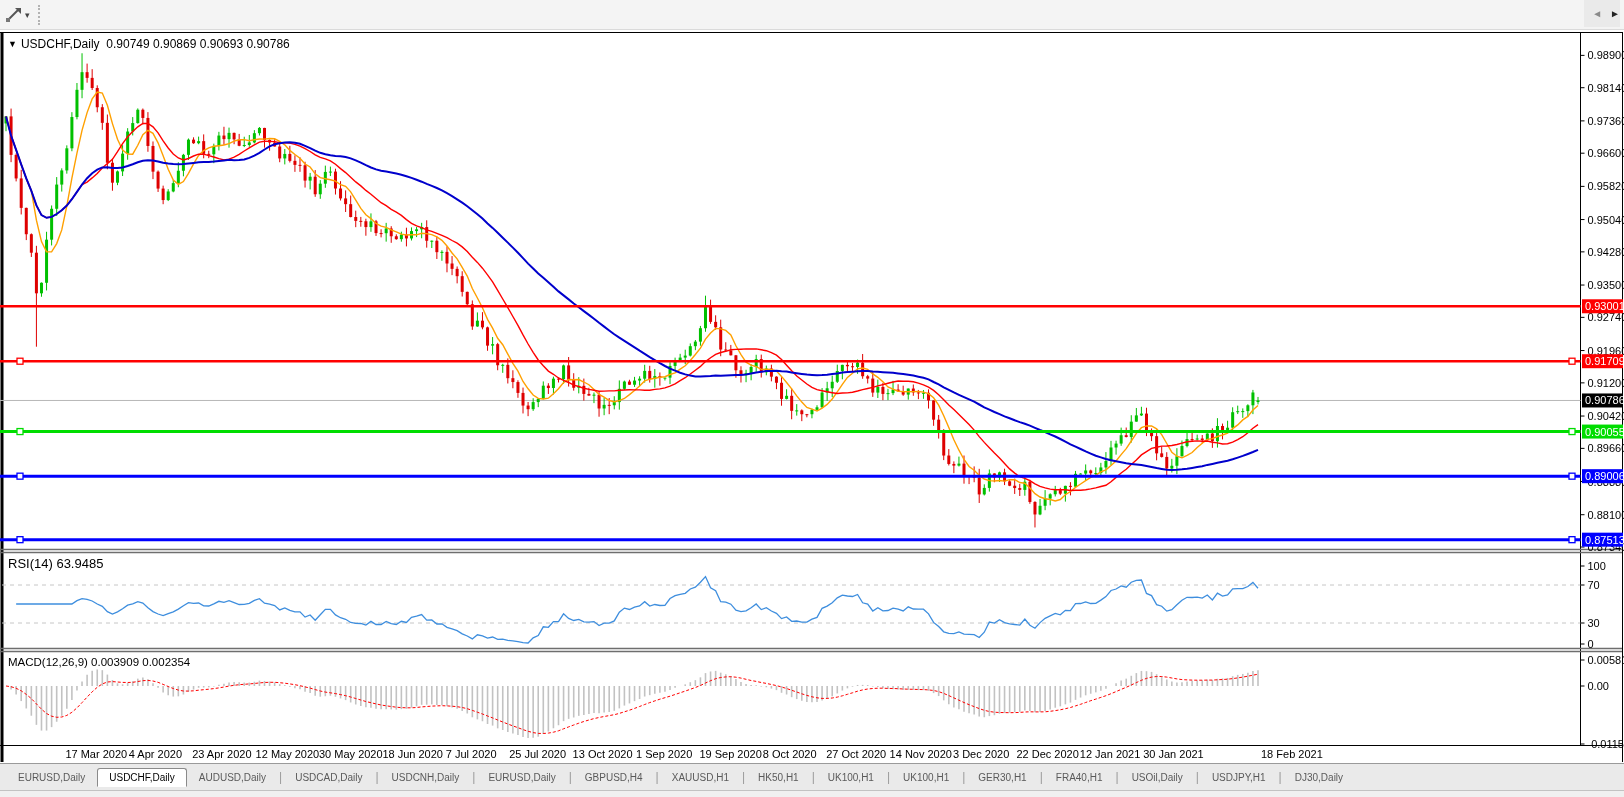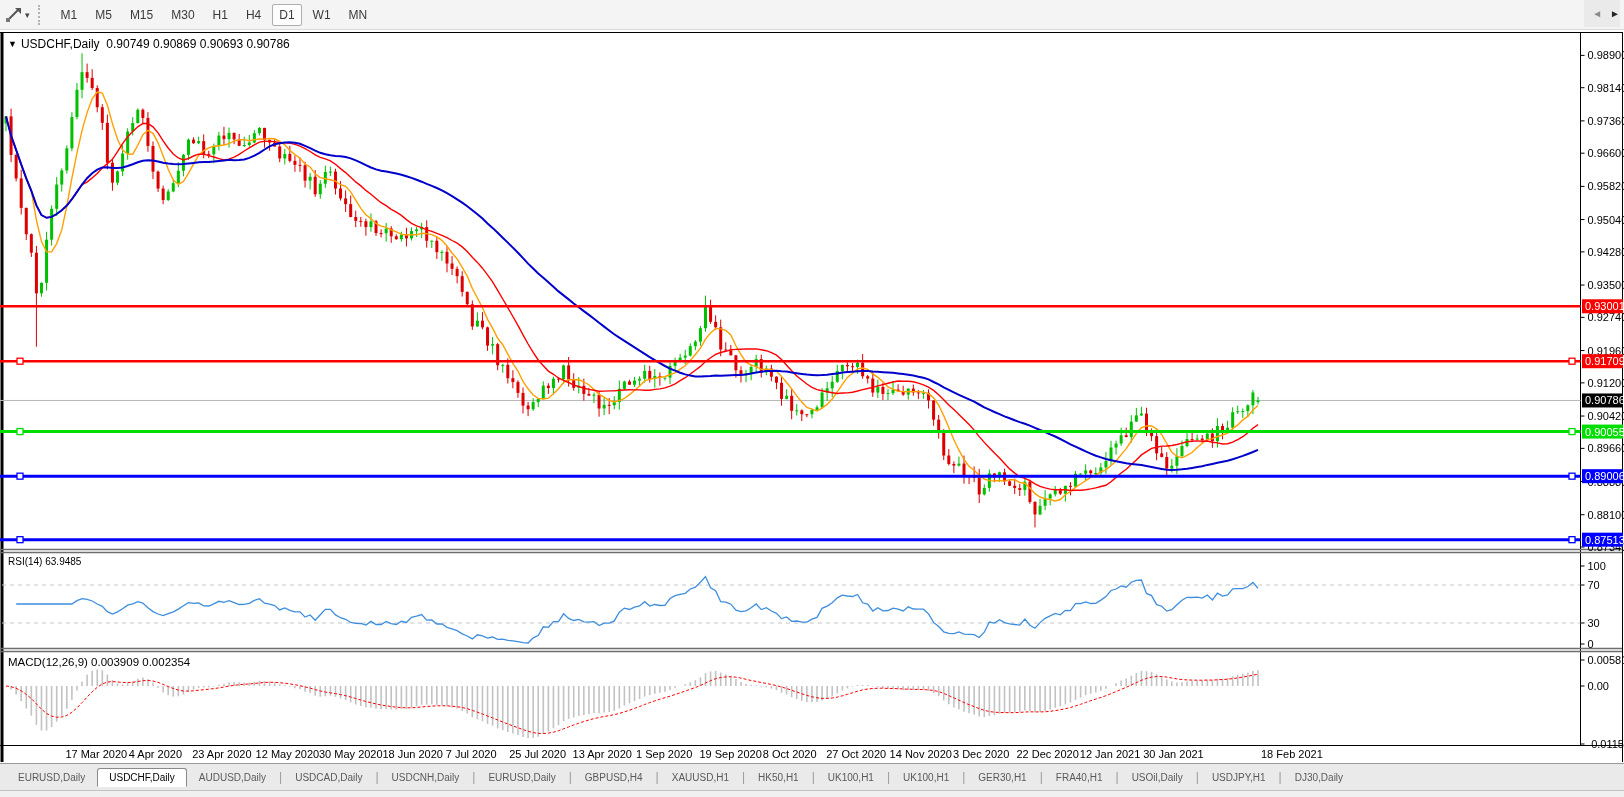--- a/index.html
+++ b/index.html
@@ -14,21 +14,21 @@
   .grip{height:20px;width:6px;border-left:2px dotted #b3b3b3;margin:0 8px 0 6px}
   .tf-btn{min-width:28px;height:22px;line-height:20px;text-align:center;font-size:12px;color:#3a3a3a;
           padding:0 6px;margin:0 2px;border:1px solid transparent;border-radius:2px;cursor:default}
   .tf-btn.active{background:#fdfdfd;border-color:#aeaeae}
 
   
   #chart-svg{position:absolute;top:0;left:0;z-index:1}
   .overlay{position:absolute;z-index:5;font-size:12px;color:#000000;white-space:nowrap}
   #chart-title{top:37px;left:8px}
   #chart-title .tri{font-size:9px;vertical-align:1px;margin-right:4px}
-  #rsi-label{top:556px;left:8px;font-size:10px}
+  #rsi-label{top:556px;left:8px;font-size:13px}
   #macd-label{top:656px;left:8px;font-size:11.5px}
 
   
   .date-axis{position:absolute;top:747px;left:0;width:1580px;height:15px;z-index:5}
   .date-axis span{position:absolute;top:1px;font-size:11px;color:#000;white-space:nowrap}
 
   
   .tabbar{position:absolute;top:763px;left:0;right:0;height:27px;background:#eaeaea;
           border-top:1px solid #9a9a9a;display:flex;align-items:center;overflow:hidden;z-index:30;padding-left:6px}
   .tab{font-size:10px;color:#5a5a5a;padding:3px 11px;white-space:nowrap;border:1px solid transparent;cursor:default}
@@ -891,50 +891,39 @@
 <div class="toolbar">
   <div class="tool-group">
     <svg width="18" height="16">
       <line x1="3" y1="13" x2="13" y2="3" stroke="#555" stroke-width="2"></line>
       <rect x="1" y="11" width="4" height="4" fill="#777"></rect>
       <polygon points="10,1 16,1 16,7" fill="#555"></polygon>
     </svg>
     <span class="dd-arrow">▾</span>
   </div>
   <div class="grip"></div>
-  <div id="tf-buttons" style="display:flex;align-items:center">
-      <div class="tf-btn">M1</div>
-      <div class="tf-btn">M5</div>
-      <div class="tf-btn">M15</div>
-      <div class="tf-btn">M30</div>
-      <div class="tf-btn">H1</div>
-      <div class="tf-btn">H4</div>
-      <div class="tf-btn active">D1</div>
-      <div class="tf-btn">W1</div>
-      <div class="tf-btn">MN</div>
-    </div>
 </div>
 
 <div class="overlay" id="chart-title">
   <span class="tri">▼</span><span>USDCHF,Daily</span>&nbsp;&nbsp;<span>0.90749 0.90869 0.90693 0.90786</span>
 </div>
 <div class="overlay" id="rsi-label">RSI(14) 63.9485</div>
 <div class="overlay" id="macd-label">MACD(12,26,9) 0.003909 0.002354</div>
 
 <div class="date-axis" id="date-axis">
     <span style="left: 2px; margin-top: 43px;">27 Feb 2020</span>
     <span style="left: 65.4px;">17 Mar 2020</span>
     <span style="left: 128.8px;">4 Apr 2020</span>
     <span style="left: 192.2px;">23 Apr 2020</span>
     <span style="left: 255.6px;">12 May 2020</span>
     <span style="left: 319px;">30 May 2020</span>
     <span style="left: 382.4px;">18 Jun 2020</span>
     <span style="left: 445.8px;">7 Jul 2020</span>
     <span style="left: 509.2px;">25 Jul 2020</span>
-    <span style="left: 572.6px;">13 Apr 2020</span>
+    <span style="left: 572.6px;">13 Oct 2020</span>
     <span style="left: 636px;">1 Sep 2020</span>
     <span style="left: 699.4px;">19 Sep 2020</span>
     <span style="left: 762.8px;">8 Oct 2020</span>
     <span style="left: 826.2px;">27 Oct 2020</span>
     <span style="left: 889.6px;">14 Nov 2020</span>
     <span style="left: 953px;">3 Dec 2020</span>
     <span style="left: 1016.4px;">22 Dec 2020</span>
     <span style="left: 1079.8px;">12 Jan 2021</span>
     <span style="left: 1143.2px;">30 Jan 2021</span>
     <span style="left: 1261px;">18 Feb 2021</span>

